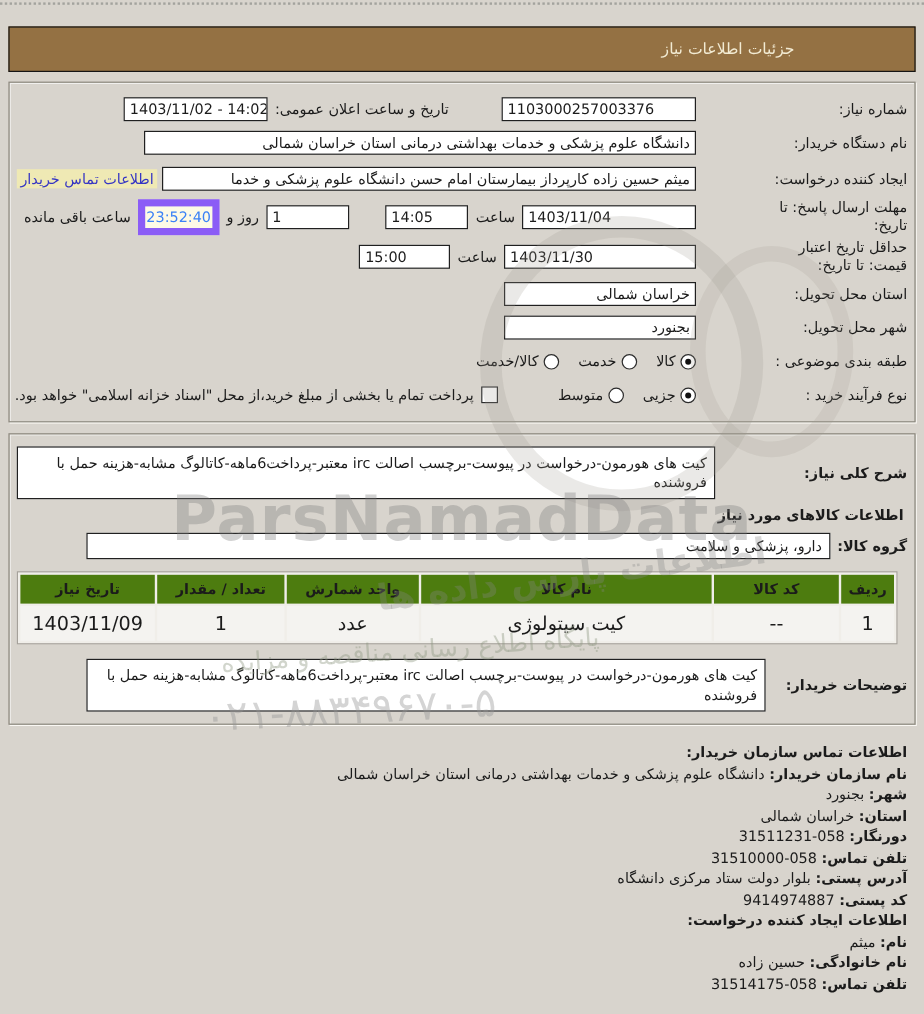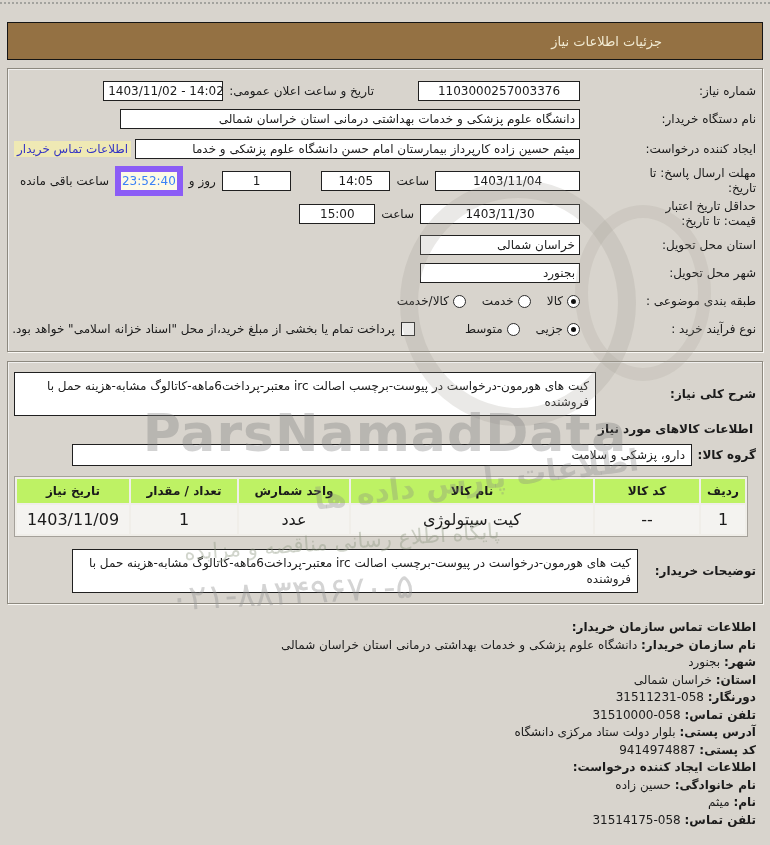--- a/index.html
+++ b/index.html
@@ -16,21 +16,21 @@
   .box{
     position:relative;z-index:1;margin:0 7px 9px 7px;padding:8px 6px;
     border:1px solid #8d897f;box-shadow:1px 1px 0 #faf8f4, inset 1px 1px 0 rgba(255,255,255,.65);
   }
   .row{display:flex;align-items:center;min-height:28px;}
   .lbl{flex:0 0 130px;width:130px;padding-left:4px;line-height:15px;box-sizing:border-box;margin-left:46px;}
   .inp{
     background:#fff;border:1px solid #202020;height:18px;line-height:18px;padding:0 4px;
     white-space:nowrap;overflow:hidden;box-sizing:content-box;
   }
-  .center{text-align:center;direction:ltr;}
+  .center{direction:ltr;}
   .rtl-text{direction:rtl;text-align:right;}
   .w152{width:152px;}  .w110{width:110px;}  .w450{width:450px;}  .w478{width:478px;}
   .w150{width:150px;}  .w66{width:66px;}
   .word{margin:0 6px;white-space:nowrap;}
   .link{
     color:#3535c4;background:#efe9b4;padding:1px 3px;margin-right:4px;white-space:nowrap;
     cursor:pointer;text-decoration:none;
   }
   .countdown{
     background:#fdfae6;border:6px solid #8b5cf6;color:#3b82f6;text-align:center;direction:ltr;
@@ -52,21 +52,21 @@
     flex:1;background:#fff;border:1px solid #202020;padding:5px 6px;line-height:16px;min-height:17px;
   }
   .goods-heading{font-weight:bold;margin:4px 3px 8px 0;}
   .group-row{display:flex;align-items:center;margin:2px 0 6px 0;}
   .group-lbl{flex:0 0 64px;width:64px;font-weight:bold;}
   .group-box{flex:1;margin-left:58px;background:#fff;border:1px solid #202020;height:18px;line-height:18px;padding:1px 6px;}
   table.goods{
     border-collapse:separate;border-spacing:2px;background:#f0eee9;border:1px solid #a5a19a;
     margin:10px 8px 12px 16px;width:706px;table-layout:fixed;
   }
-  table.goods th{background:#bef264;font-weight:bold;padding:5px 3px;font-size:12px;text-align:center;}
+  table.goods th{background:#4d7c0f;font-weight:bold;padding:5px 3px;font-size:12px;text-align:center;}
   table.goods td{background:#f4f3f0;padding:5px 3px;font-size:16px;text-align:center;}
   .c-radif{width:38px;} .c-code{width:98px;} .c-name{width:236px;}
   .c-unit{width:104px;} .c-qty{width:100px;} .c-date{width:106px;}
   .notes-row{display:flex;align-items:center;margin:2px 0 2px 0;}
   .notes-lbl{flex:0 0 118px;width:118px;font-weight:bold;padding-left:4px;box-sizing:border-box;}
   .notes-box{flex:1;margin-left:58px;background:#fff;border:1px solid #202020;padding:5px 6px;line-height:16px;}
   .footer{position:relative;z-index:1;padding:6px 14px;line-height:17.5px;}
   .f-label{font-weight:bold;}
   .ltr-num{direction:ltr;unicode-bidi:embed;}
   
@@ -219,22 +219,22 @@
   <div class="footer">
     <div><span class="f-label">اطلاعات تماس سازمان خریدار:</span> <span class="ltr-num"></span></div>
     <div><span class="f-label">نام سازمان خریدار:</span> <span>دانشگاه علوم پزشکی و خدمات بهداشتی درمانی استان خراسان شمالی</span></div>
     <div><span class="f-label">شهر:</span> <span>بجنورد</span></div>
     <div><span class="f-label">استان:</span> <span>خراسان شمالی</span></div>
     <div><span class="f-label">دورنگار:</span> <span class="ltr-num">31511231-058</span></div>
     <div><span class="f-label">تلفن تماس:</span> <span class="ltr-num">31510000-058</span></div>
     <div><span class="f-label">آدرس پستی:</span> <span>بلوار دولت ستاد مرکزی دانشگاه</span></div>
     <div><span class="f-label">کد پستی:</span> <span class="ltr-num">9414974887</span></div>
     <div><span class="f-label">اطلاعات ایجاد کننده درخواست:</span> <span></span></div>
+    <div><span class="f-label">نام:</span> <span>میثم</span></div>
     <div><span class="f-label">نام خانوادگی:</span> <span>حسین زاده</span></div>
-    <div><span class="f-label">نام:</span> <span>میثم</span></div>
     <div><span class="f-label">تلفن تماس:</span> <span class="ltr-num">31514175-058</span></div>
   </div>
 
   <div class="wm wm-circle1"></div>
   <div class="wm wm-circle2"></div>
   <div class="wm wm-brand">ParsNamadData</div>
   <div class="wm wm-callig">اطلاعات پارس  داده ها</div>
   <div class="wm wm-slogan">پایگاه اطلاع رسانی مناقصه و مزایده</div>
   <div class="wm wm-phone">۰۲۱-۸۸۳۴۹۶۷۰-۵</div>
 </div>

